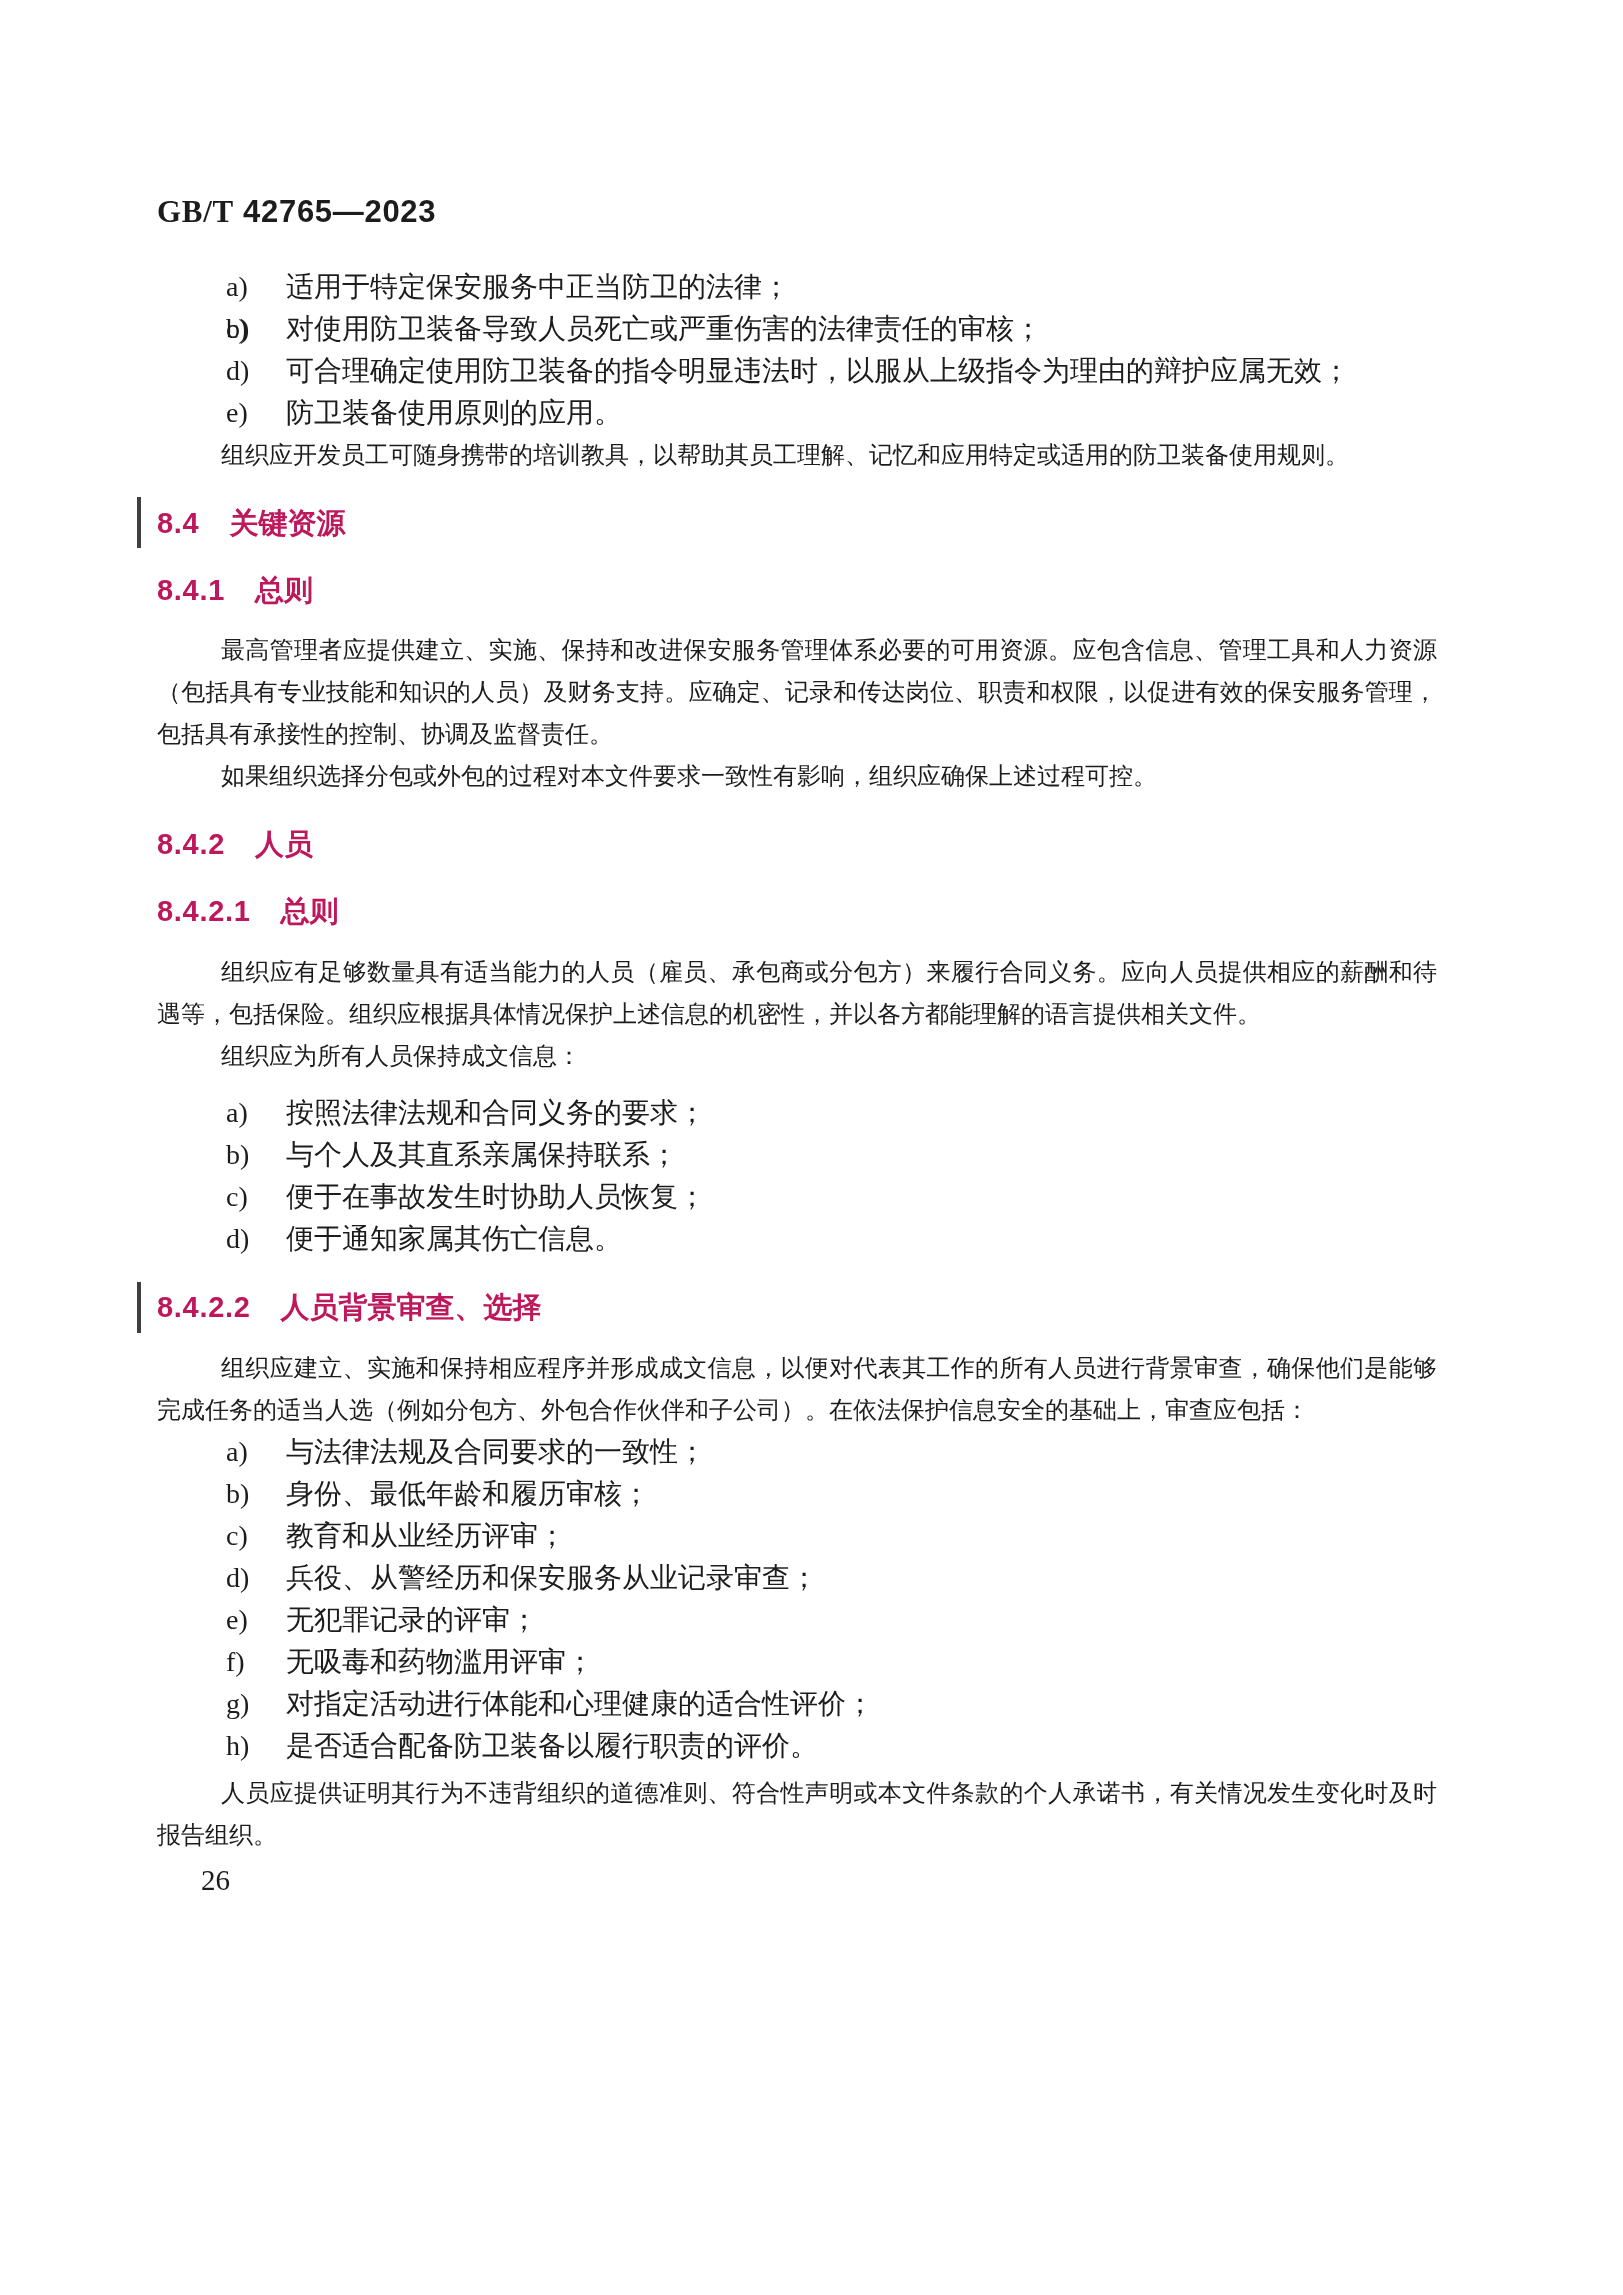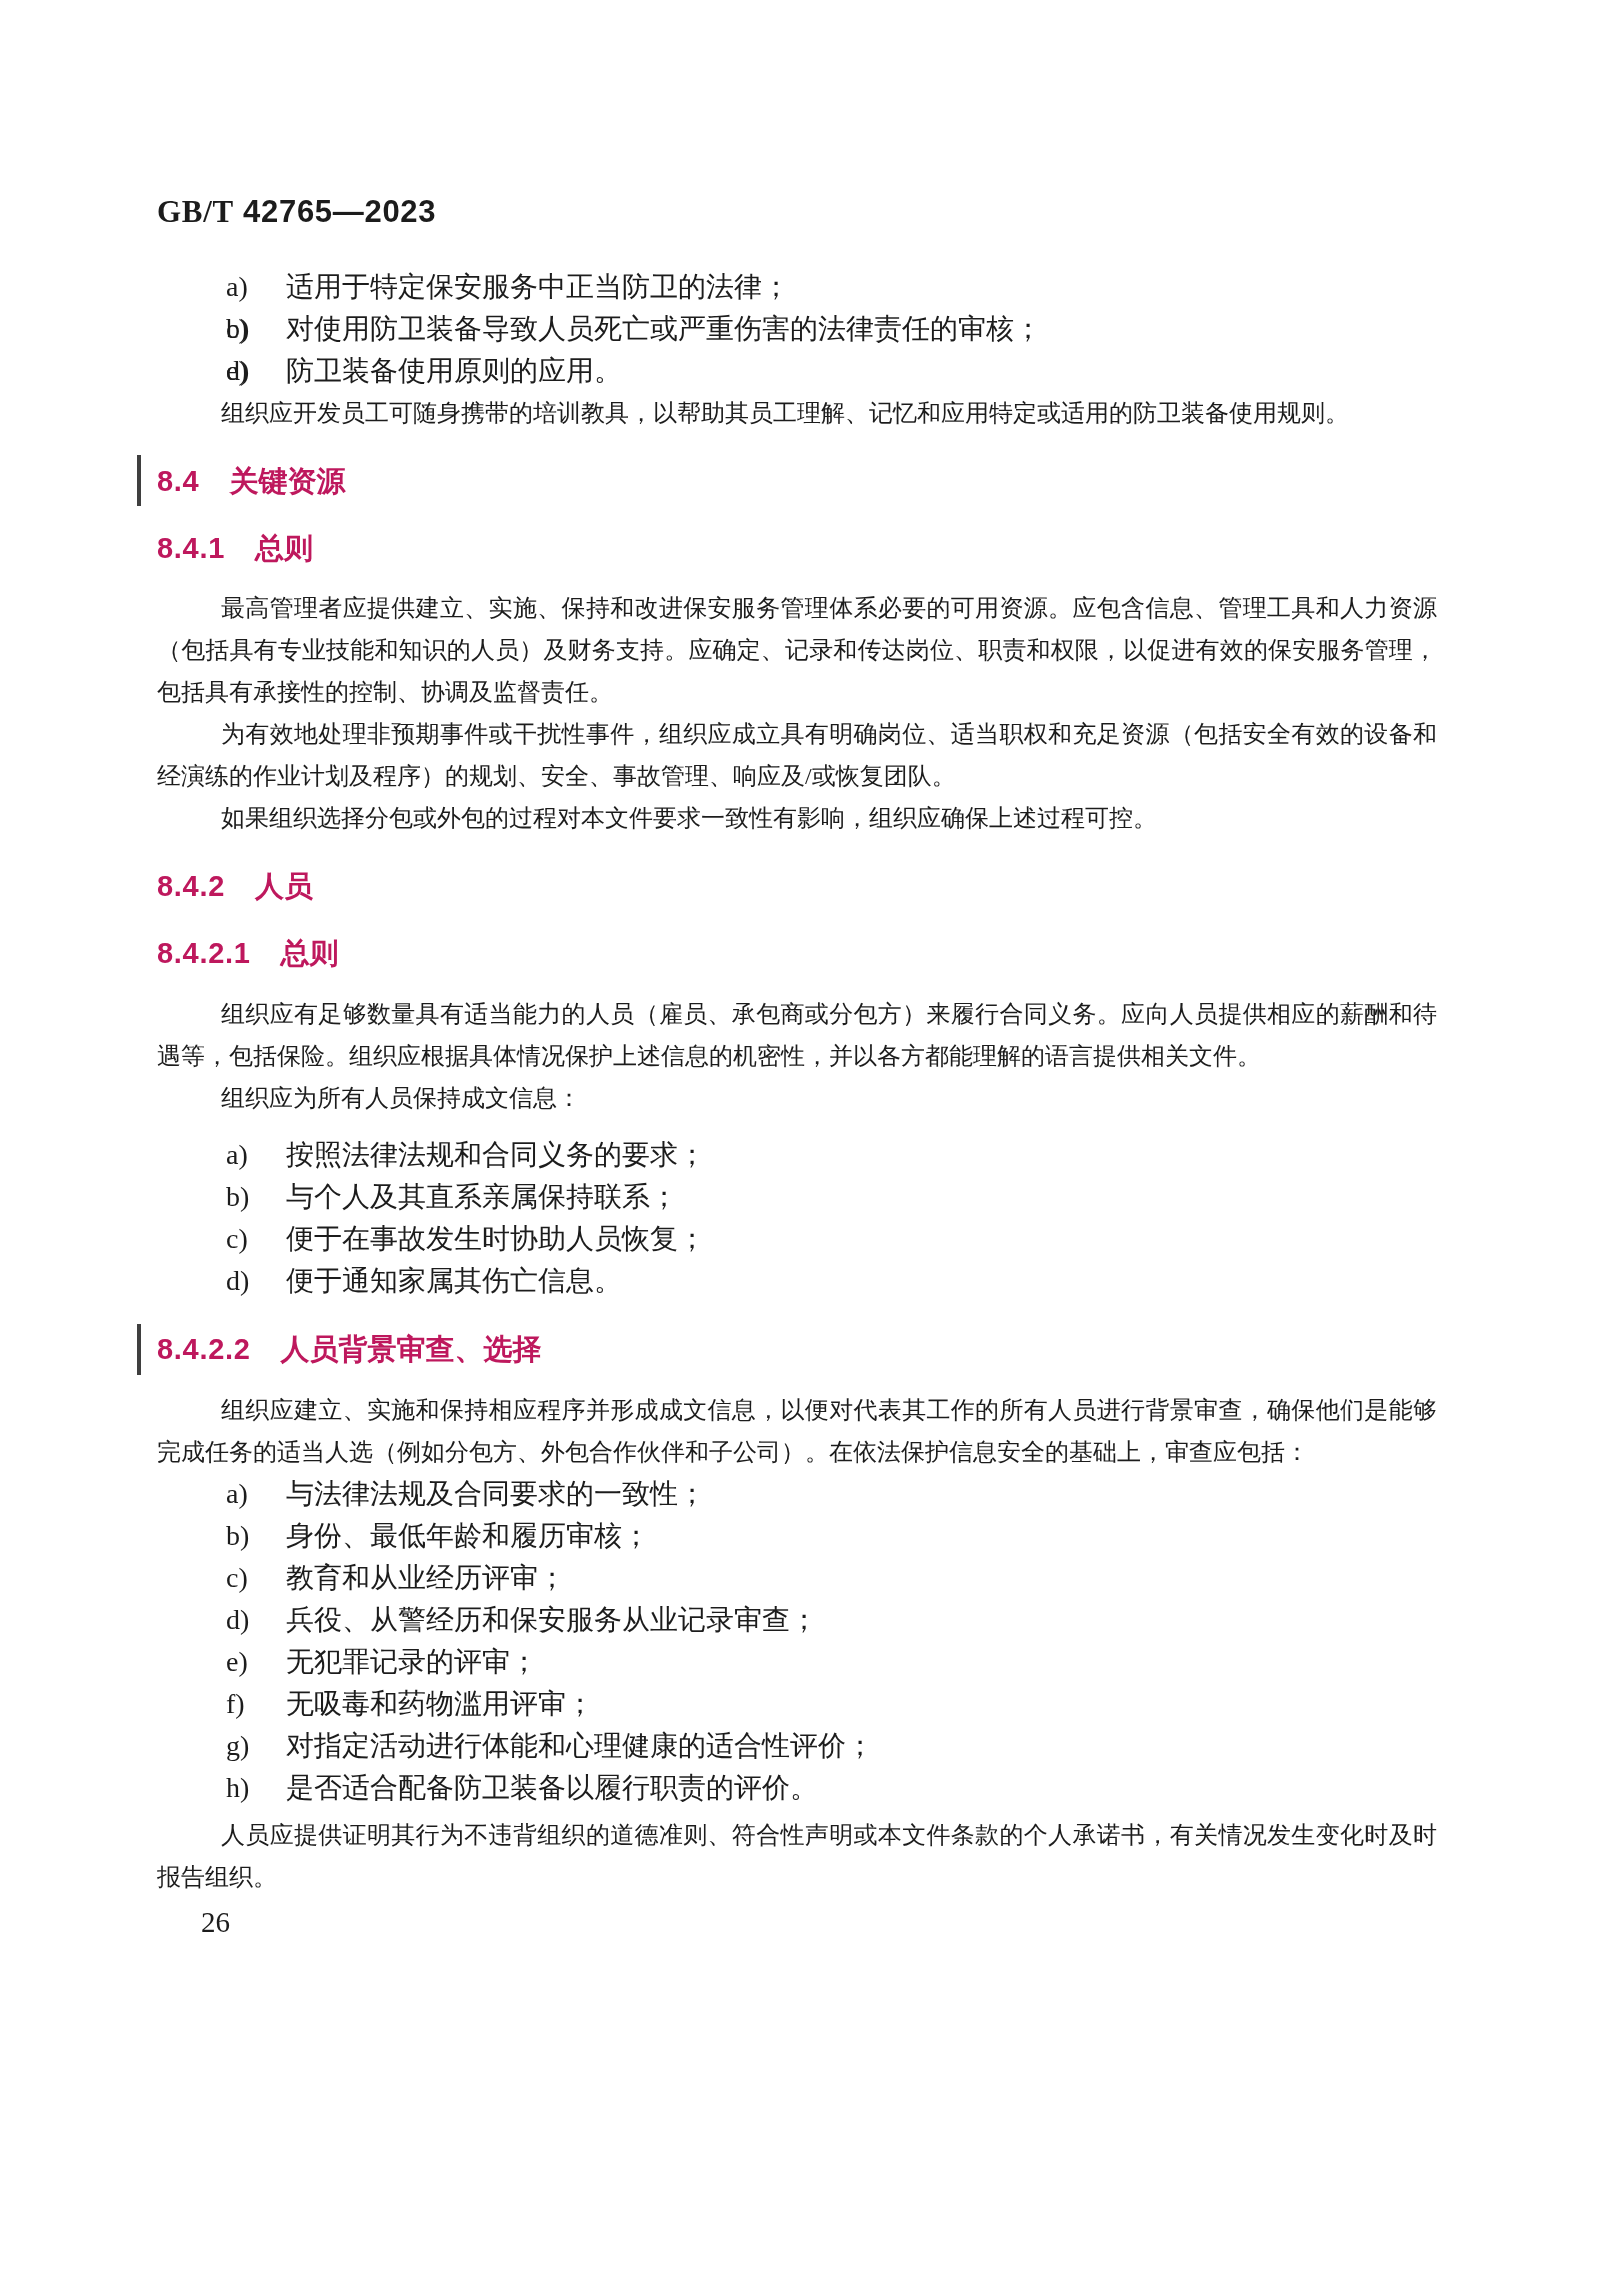--- a/index.html
+++ b/index.html
@@ -96,36 +96,35 @@
   <div class="content">
 
     <div class="running-header">
       <span class="hdr-prefix">GB/T</span><span class="hdr-number">42765—2023</span>
     </div>
 
     <div class="hang-list mt56">
       <div class="li"><span class="li-label">a)</span><span class="li-text">适用于特定保安服务中正当防卫的法律；</span></div>
       <div class="li"><span class="li-label">b)</span></div>
       <div class="li"><span class="li-label">c)</span><span class="li-text">对使用防卫装备导致人员死亡或严重伤害的法律责任的审核；</span></div>
-      <div class="li"><span class="li-label">d)</span></div>
+      <div class="li"><span class="li-label">d)</span><span class="li-text">可合理确定使用防卫装备的指令明显违法时，以服从上级指令为理由的辩护应属无效；</span></div>
       <div class="li"><span class="li-label">e)</span><span class="li-text">防卫装备使用原则的应用。</span></div>
     </div>
 
     <p class="para indent">组织应开发员工可随身携带的培训教具，以帮助其员工理解、记忆和应用特定或适用的防卫装备使用规则。</p>
 
     <h3 class="heading mt40">
       <span class="change-bar"></span><span class="hnum">8.4</span><span>关键资源</span>
     </h3>
 
     <h4 class="heading mt38">
       <span class="hnum">8.4.1</span><span>总则</span>
     </h4>
 
     <p class="para indent mt28">最高管理者应提供建立、实施、保持和改进保安服务管理体系必要的可用资源。应包含信息、管理工具和人力资源（包括具有专业技能和知识的人员）及财务支持。应确定、记录和传达岗位、职责和权限，以促进有效的保安服务管理，包括具有承接性的控制、协调及监督责任。</p>
-    <p class="para indent">为有效地处理非预期事件或干扰性事件，组织应成立具有明确岗位、适当职权和充足资源（包括安全有效的设备和经演练的作业计划及程序）的规划、安全、事故管理、响应及/或恢复团队。</p>
     <p class="para indent">如果组织选择分包或外包的过程对本文件要求一致性有影响，组织应确保上述过程可控。</p>
 
     <h4 class="heading mt40">
       <span class="hnum">8.4.2</span><span>人员</span>
     </h4>
 
     <h4 class="heading mt38">
       <span class="hnum">8.4.2.1</span><span>总则</span>
     </h4>
 

